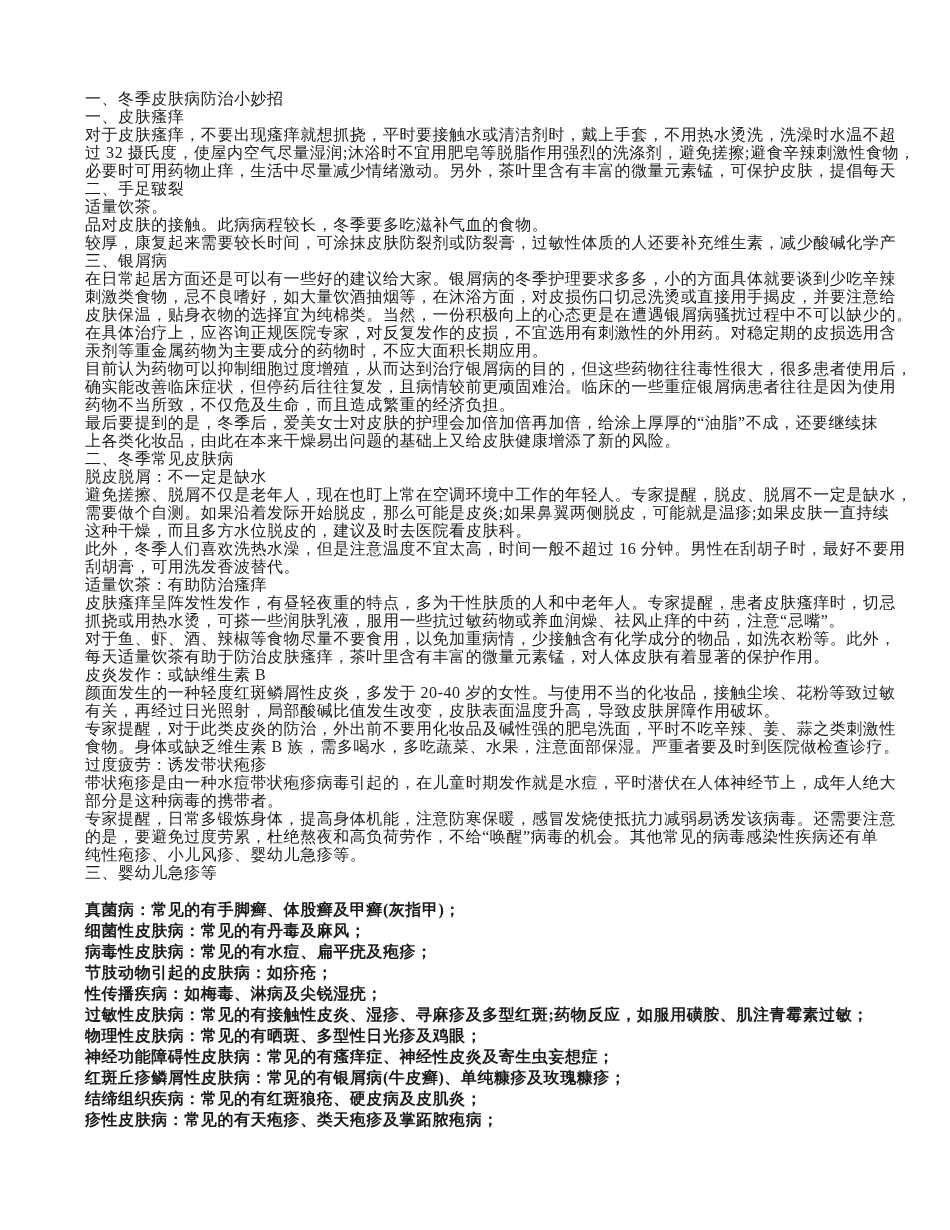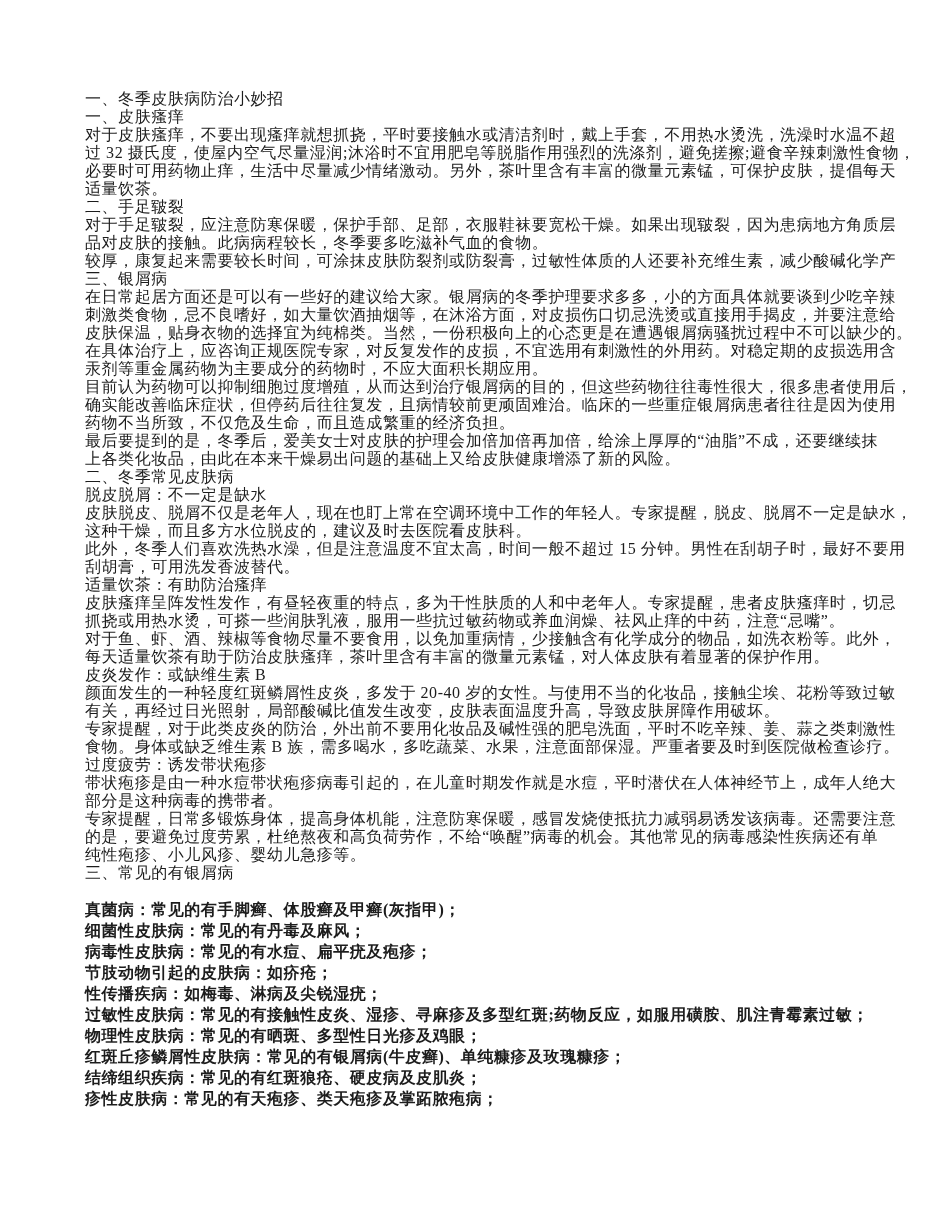--- a/index.html
+++ b/index.html
@@ -41,65 +41,66 @@
 </head>
 <body>
 
 <div class="page">
   <div class="text-block body-block" id="body-lines">
       <div class="line heading">一、冬季皮肤病防治小妙招</div>
       <div class="line heading">一、皮肤瘙痒</div>
       <div class="line">对于皮肤瘙痒，不要出现瘙痒就想抓挠，平时要接触水或清洁剂时，戴上手套，不用热水烫洗，洗澡时水温不超</div>
       <div class="line">过 32 摄氏度，使屋内空气尽量湿润;沐浴时不宜用肥皂等脱脂作用强烈的洗涤剂，避免搓擦;避食辛辣刺激性食物，</div>
       <div class="line">必要时可用药物止痒，生活中尽量减少情绪激动。另外，茶叶里含有丰富的微量元素锰，可保护皮肤，提倡每天</div>
+      <div class="line heading">二、手足皲裂</div>
       <div class="line">适量饮茶。</div>
-      <div class="line heading">二、手足皲裂</div>
-      <div class="line">对于手足皲裂，应注意防寒保暖，保护手部、足部，衣服鞋袜要宽松干燥。如果出现皲裂，因为患病地方角质层</div>
       <div class="line">品对皮肤的接触。此病病程较长，冬季要多吃滋补气血的食物。</div>
       <div class="line">较厚，康复起来需要较长时间，可涂抹皮肤防裂剂或防裂膏，过敏性体质的人还要补充维生素，减少酸碱化学产</div>
       <div class="line heading">三、银屑病</div>
       <div class="line">在日常起居方面还是可以有一些好的建议给大家。银屑病的冬季护理要求多多，小的方面具体就要谈到少吃辛辣</div>
       <div class="line">刺激类食物，忌不良嗜好，如大量饮酒抽烟等，在沐浴方面，对皮损伤口切忌洗烫或直接用手揭皮，并要注意给</div>
       <div class="line">皮肤保温，贴身衣物的选择宜为纯棉类。当然，一份积极向上的心态更是在遭遇银屑病骚扰过程中不可以缺少的。</div>
       <div class="line">在具体治疗上，应咨询正规医院专家，对反复发作的皮损，不宜选用有刺激性的外用药。对稳定期的皮损选用含</div>
       <div class="line">汞剂等重金属药物为主要成分的药物时，不应大面积长期应用。</div>
       <div class="line">目前认为药物可以抑制细胞过度增殖，从而达到治疗银屑病的目的，但这些药物往往毒性很大，很多患者使用后，</div>
       <div class="line">确实能改善临床症状，但停药后往往复发，且病情较前更顽固难治。临床的一些重症银屑病患者往往是因为使用</div>
       <div class="line">药物不当所致，不仅危及生命，而且造成繁重的经济负担。</div>
       <div class="line">最后要提到的是，冬季后，爱美女士对皮肤的护理会加倍加倍再加倍，给涂上厚厚的“油脂”不成，还要继续抹</div>
       <div class="line">上各类化妆品，由此在本来干燥易出问题的基础上又给皮肤健康增添了新的风险。</div>
       <div class="line heading">二、冬季常见皮肤病</div>
       <div class="line heading">脱皮脱屑：不一定是缺水</div>
-      <div class="line">皮肤脱皮、脱屑不仅是老年人，现在也盯上常在空调环境中工作的年轻人。专家提醒，脱皮、脱屑不一定是缺水，</div>
+      <div class="line">避免搓擦、脱屑不仅是老年人，现在也盯上常在空调环境中工作的年轻人。专家提醒，脱皮、脱屑不一定是缺水，</div>
+      <div class="line">需要做个自测。如果沿着发际开始脱皮，那么可能是皮炎;如果鼻翼两侧脱皮，可能就是温疹;如果皮肤一直持续</div>
       <div class="line">这种干燥，而且多方水位脱皮的，建议及时去医院看皮肤科。</div>
-      <div class="line">此外，冬季人们喜欢洗热水澡，但是注意温度不宜太高，时间一般不超过 15 分钟。男性在刮胡子时，最好不要用</div>
+      <div class="line">此外，冬季人们喜欢洗热水澡，但是注意温度不宜太高，时间一般不超过 16 分钟。男性在刮胡子时，最好不要用</div>
       <div class="line">刮胡膏，可用洗发香波替代。</div>
       <div class="line heading">适量饮茶：有助防治瘙痒</div>
       <div class="line">皮肤瘙痒呈阵发性发作，有昼轻夜重的特点，多为干性肤质的人和中老年人。专家提醒，患者皮肤瘙痒时，切忌</div>
       <div class="line">抓挠或用热水烫，可搽一些润肤乳液，服用一些抗过敏药物或养血润燥、祛风止痒的中药，注意“忌嘴”。</div>
       <div class="line">对于鱼、虾、酒、辣椒等食物尽量不要食用，以免加重病情，少接触含有化学成分的物品，如洗衣粉等。此外，</div>
       <div class="line">每天适量饮茶有助于防治皮肤瘙痒，茶叶里含有丰富的微量元素锰，对人体皮肤有着显著的保护作用。</div>
       <div class="line heading">皮炎发作：或缺维生素 B</div>
       <div class="line">颜面发生的一种轻度红斑鳞屑性皮炎，多发于 20-40 岁的女性。与使用不当的化妆品，接触尘埃、花粉等致过敏</div>
       <div class="line">有关，再经过日光照射，局部酸碱比值发生改变，皮肤表面温度升高，导致皮肤屏障作用破坏。</div>
       <div class="line">专家提醒，对于此类皮炎的防治，外出前不要用化妆品及碱性强的肥皂洗面，平时不吃辛辣、姜、蒜之类刺激性</div>
       <div class="line">食物。身体或缺乏维生素 B 族，需多喝水，多吃蔬菜、水果，注意面部保湿。严重者要及时到医院做检查诊疗。</div>
       <div class="line heading">过度疲劳：诱发带状疱疹</div>
       <div class="line">带状疱疹是由一种水痘带状疱疹病毒引起的，在儿童时期发作就是水痘，平时潜伏在人体神经节上，成年人绝大</div>
       <div class="line">部分是这种病毒的携带者。</div>
       <div class="line">专家提醒，日常多锻炼身体，提高身体机能，注意防寒保暖，感冒发烧使抵抗力减弱易诱发该病毒。还需要注意</div>
       <div class="line">的是，要避免过度劳累，杜绝熬夜和高负荷劳作，不给“唤醒”病毒的机会。其他常见的病毒感染性疾病还有单</div>
       <div class="line">纯性疱疹、小儿风疹、婴幼儿急疹等。</div>
-      <div class="line heading">三、常见的有银屑病</div>
+      <div class="line heading">三、婴幼儿急疹等</div>
     </div>
   <div class="text-block list-block" id="list-lines">
       <div class="line">真菌病：常见的有手脚癣、体股癣及甲癣(灰指甲)；</div>
       <div class="line">细菌性皮肤病：常见的有丹毒及麻风；</div>
       <div class="line">病毒性皮肤病：常见的有水痘、扁平疣及疱疹；</div>
       <div class="line">节肢动物引起的皮肤病：如疥疮；</div>
       <div class="line">性传播疾病：如梅毒、淋病及尖锐湿疣；</div>
       <div class="line">过敏性皮肤病：常见的有接触性皮炎、湿疹、寻麻疹及多型红斑;药物反应，如服用磺胺、肌注青霉素过敏；</div>
       <div class="line">物理性皮肤病：常见的有晒斑、多型性日光疹及鸡眼；</div>
+      <div class="line">神经功能障碍性皮肤病：常见的有瘙痒症、神经性皮炎及寄生虫妄想症；</div>
       <div class="line">红斑丘疹鳞屑性皮肤病：常见的有银屑病(牛皮癣)、单纯糠疹及玫瑰糠疹；</div>
       <div class="line">结缔组织疾病：常见的有红斑狼疮、硬皮病及皮肌炎；</div>
       <div class="line">疹性皮肤病：常见的有天疱疹、类天疱疹及掌跖脓疱病；</div>
     </div>
 </div>
 
 </body></html>

